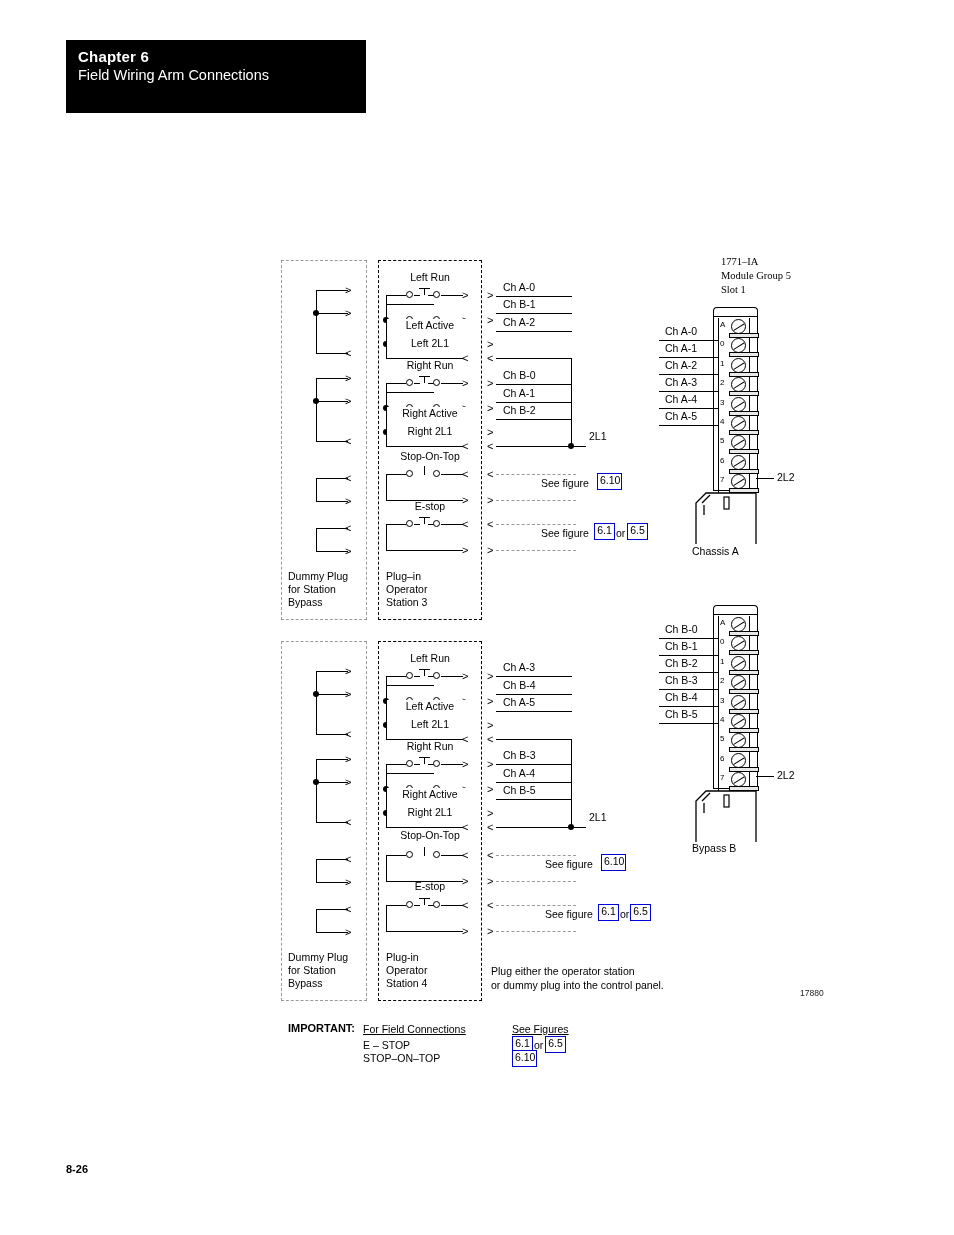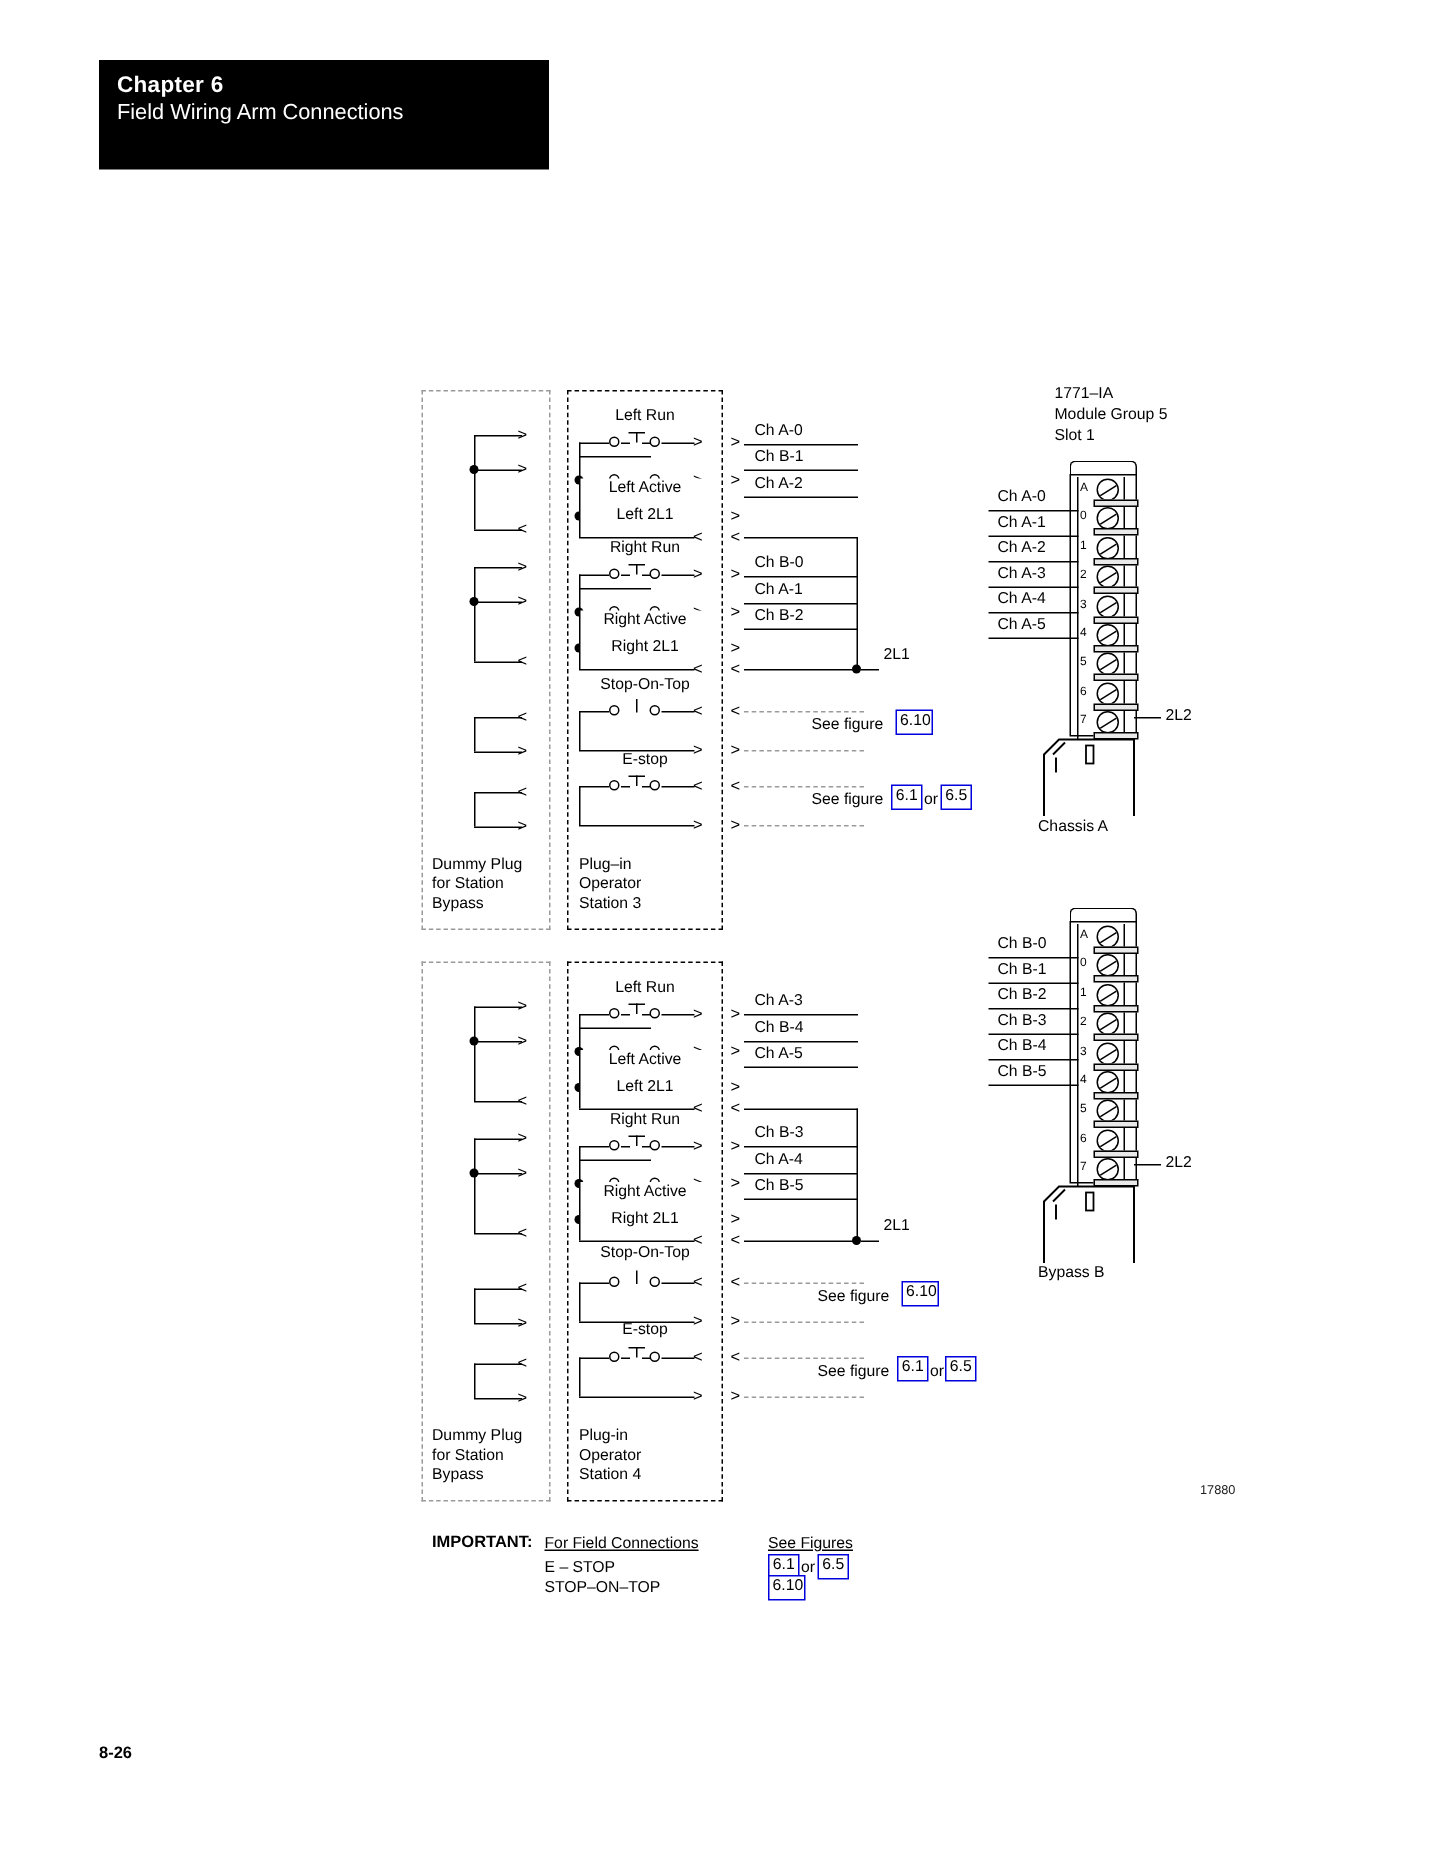--- a/index.html
+++ b/index.html
@@ -266,21 +266,21 @@
 
   <div class="abs arrow" style="left:487px; top:520px;">&lt;</div>
   <div class="abs hline dash" style="left:496px; top:524px; width:80px;"></div>
   <div class="abs arrow" style="left:487px; top:546px;">&gt;</div>
   <div class="abs hline dash" style="left:496px; top:550px; width:80px;"></div>
   <div class="abs dtext" style="left:541px; top:527px;">See figure</div>
   <div class="abs linkbox" style="left:594px; top:523px; width:21px; height:17px;">6.1</div>
   <div class="abs dtext" style="left:616px; top:527px;">or</div>
   <div class="abs linkbox" style="left:627px; top:523px; width:21px; height:17px;">6.5</div>
 
-  <div class="abs dtext" style="left:703px; top:255px; line-height:14px;">
+  <div class="abs dtext" style="left:721px; top:255px; line-height:14px;font-family:Liberation Serif, serif;">
     <div>1771–IA</div>
     <div>Module Group 5</div>
     <div>Slot 1</div>
   </div>
 
   <div class="abs mod-cap" style="left:713px; top:307px; width:45px; height:9px;"></div>
   <div class="abs mod-body" style="left:713px; top:316px; width:45px; height:175px;"></div>
 
   <div class="abs term-col" style="left:718px; top:318px; width:32px; height:176px;">
     <div class="term-row">
@@ -521,20 +521,24 @@
 
   <div class="abs arrow" style="left:487px; top:901px;">&lt;</div>
   <div class="abs hline dash" style="left:496px; top:905px; width:80px;"></div>
   <div class="abs arrow" style="left:487px; top:927px;">&gt;</div>
   <div class="abs hline dash" style="left:496px; top:931px; width:80px;"></div>
   <div class="abs dtext" style="left:545px; top:908px;">See figure</div>
   <div class="abs linkbox" style="left:598px; top:904px; width:21px; height:17px;">6.1</div>
   <div class="abs dtext" style="left:620px; top:908px;">or</div>
   <div class="abs linkbox" style="left:630px; top:904px; width:21px; height:17px;">6.5</div>
 
+  <div class="abs dtext" style="left:491px; top:964px; line-height:14px;">
+    <div>Plug either the operator station</div>
+    <div>or dummy plug into the control panel.</div>
+  </div>
 
   <div class="abs mod-cap" style="left:713px; top:605px; width:45px; height:9px;"></div>
   <div class="abs mod-body" style="left:713px; top:614px; width:45px; height:175px;"></div>
   <div class="abs term-col" style="left:718px; top:616px; width:32px; height:176px;">
     <div class="term-row">
       <span class="term-lab">A</span>
       <span class="term-screw"></span>
       <span class="term-bar"></span>
     </div>
     <div class="term-row">

